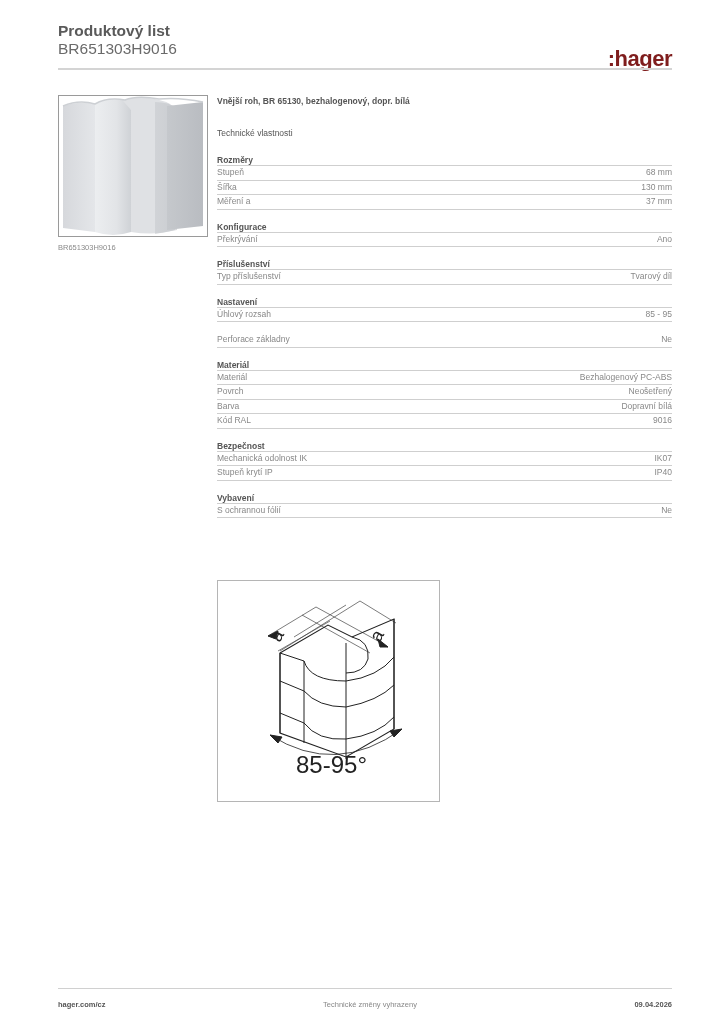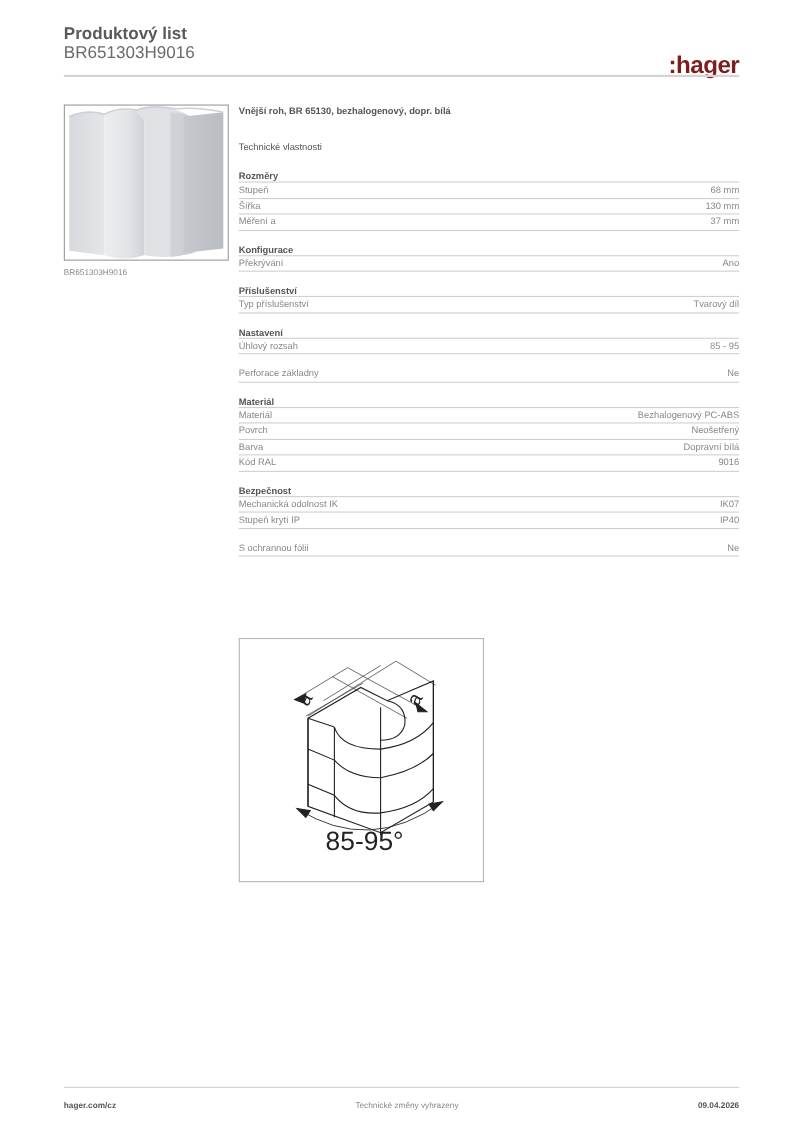--- a/index.html
+++ b/index.html
@@ -145,20 +145,21 @@
         <span>Mechanická odolnost IK</span>
         <span>IK07</span>
       </div>
     <div class="row">
         <span>Stupeň krytí IP</span>
         <span>IP40</span>
       </div>
   </div>
 
   <div class="group">
+    <div class="group-title">Vybavení</div>
     <div class="row">
         <span>S ochrannou fólií</span>
         <span>Ne</span>
       </div>
   </div>
 
 </div>
 
 <div class="illus-frame">
   <svg width="221" height="220" viewBox="0 0 221 220" fill="none" stroke="#222" stroke-width="1">

